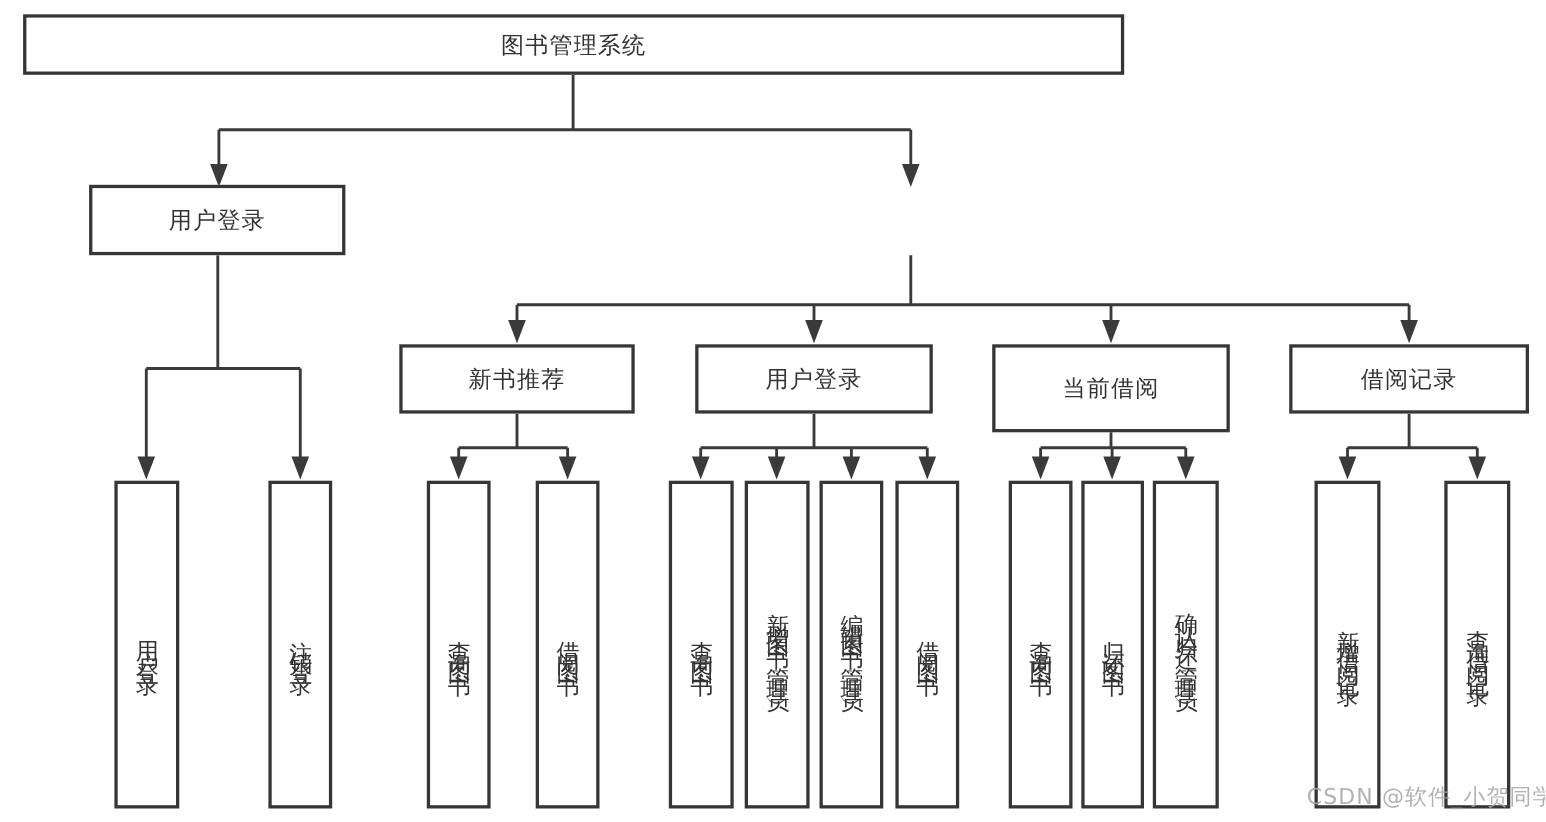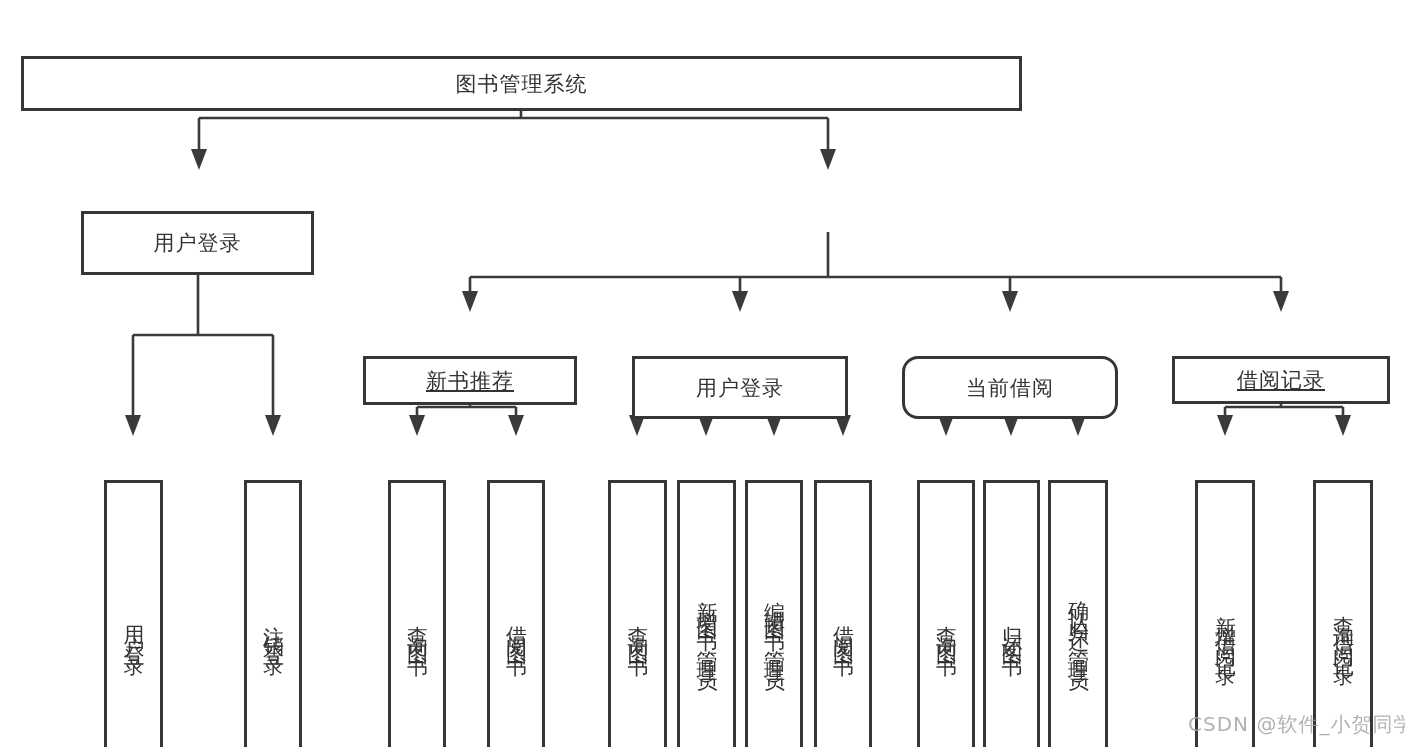--- a/index.html
+++ b/index.html
@@ -25,42 +25,41 @@
   .node {
     position: absolute;
     box-sizing: border-box;
     border: 3px solid #363636;
     background: #ffffff;
     display: flex;
     align-items: center;
     justify-content: center;
     color: #333333;
     z-index: 2;
-    margin-top: 43px;
   }
   .hnode {
     font-size: 21px;
     letter-spacing: 1px;
     white-space: nowrap;
   }
   .vnode span {
     writing-mode: vertical-rl;
     letter-spacing: 10px;
     font-size: 21px;
     line-height: 1;
     white-space: nowrap;
   }
   
   .n-root   { left: 21px;  top: 13px;  width: 1001px; height: 55px; }
   .n-login  { left: 81px;  top: 168px; width: 233px;  height: 64px; }
   .n-mgmt   { left: 711px; top: 169px; width: 234px;  height: 63px; }
-  .n-newbk  { left: 363px; top: 313px; width: 214px;  height: 49px; text-decoration: underline; }
+  .n-newbk  { left: 363px; top: 313px; width: 214px;  height: 63px; }
   .n-borrow { left: 632px; top: 313px; width: 216px;  height: 63px; }
-  .n-currb  { left: 902px; top: 313px; width: 216px;  height: 63px; border-radius: 16px; }
-  .n-record { left: 1172px;top: 313px; width: 218px;  height: 48px; text-decoration: underline; }
+  .n-currb  { left: 902px; top: 313px; width: 216px;  height: 80px; }
+  .n-record { left: 1172px;top: 313px; width: 218px;  height: 63px; }
   .leaf { top: 437px; height: 298px; }
   .l1  { left: 104px;  width: 59px; }
   .l2  { left: 244px;  width: 58px; }
   .l3  { left: 388px;  width: 58px; }
   .l4  { left: 487px;  width: 58px; }
   .l5  { left: 608px;  width: 59px; }
   .l6  { left: 677px;  width: 59px; }
   .l7  { left: 745px;  width: 58px; }
   .l8  { left: 814px;  width: 58px; }
   .l9  { left: 917px;  width: 58px; }

